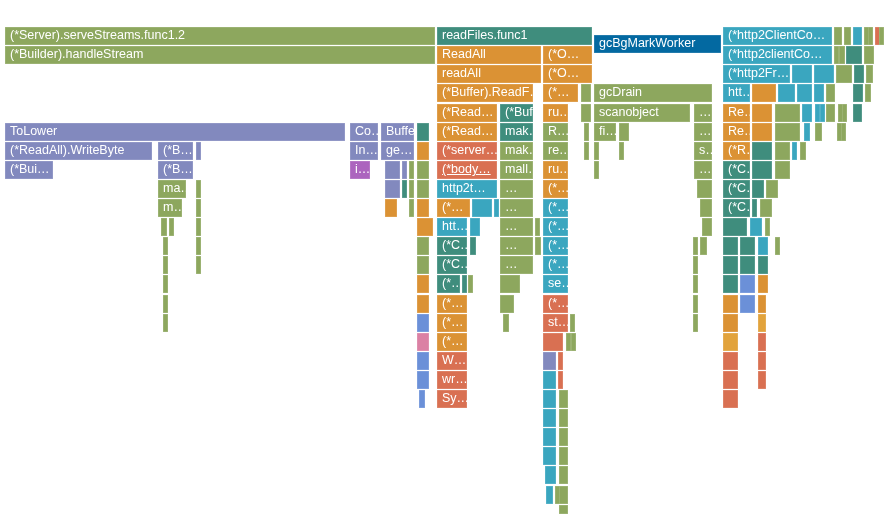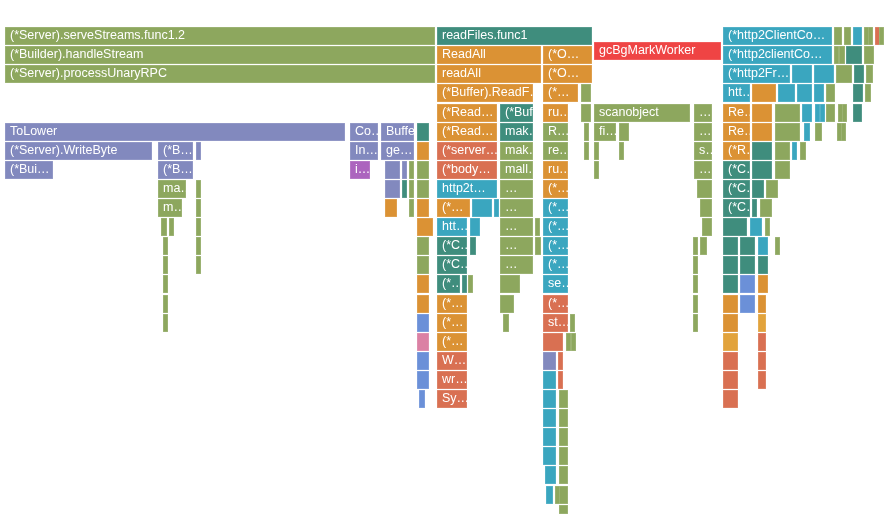--- a/index.html
+++ b/index.html
@@ -9,49 +9,49 @@
        font:12.5px/17.5px "Liberation Sans",sans-serif;
        padding-left:5px;overflow:hidden;white-space:nowrap;
        box-shadow:inset 0 0 0 0.5px rgba(255,255,255,0.25);}
 </style>
 </head>
 <body>
 
 <div id="stage">
     <div class="blk" title="(*Server).serveStreams.func1.2" style="left: 5px; top: 27px; width: 430px; height: 18px; background: rgb(141, 167, 94);">(*Server).serveStreams.func1.2</div>
     <div class="blk" title="readFiles.func1" style="left: 437px; top: 27px; width: 155px; height: 18px; background: rgb(63, 141, 125);">readFiles.func1</div>
-    <div class="blk" title="gcBgMarkWorker" style="left: 594px; top: 42px; width: 127px; height: 18px; background: #ef4444;">gcBgMarkWorker</div>
+    <div class="blk" title="gcBgMarkWorker" style="left: 594px; top: 35px; width: 127px; height: 18px; background: #0369a1;">gcBgMarkWorker</div>
     <div class="blk" title="(*http2ClientCo…" style="left: 723px; top: 27px; width: 109px; height: 18px; background: rgb(58, 166, 191);">(*http2ClientCo…</div>
     <div class="blk" style="left: 834px; top: 27px; width: 8px; height: 18px; background: rgb(141, 167, 94);"></div>
     <div class="blk" style="left: 844px; top: 27px; width: 7px; height: 18px; background: rgb(141, 167, 94);"></div>
     <div class="blk" style="left: 853px; top: 27px; width: 9px; height: 18px; background: rgb(58, 166, 191);"></div>
     <div class="blk" style="left: 864px; top: 27px; width: 3px; height: 18px; background: rgb(141, 167, 94);"></div>
     <div class="blk" style="left: 868px; top: 27px; width: 3px; height: 18px; background: rgb(141, 167, 94);"></div>
     <div class="blk" style="left: 875px; top: 27px; width: 3px; height: 18px; background: rgb(217, 112, 82);"></div>
     <div class="blk" style="left: 879px; top: 27px; width: 4px; height: 18px; background: rgb(141, 167, 94);"></div>
     <div class="blk" title="(*Server).handleStream" style="left: 5px; top: 46px; width: 430px; height: 18px; background: rgb(141, 167, 94);">(*Builder).handleStream</div>
     <div class="blk" title="ReadAll" style="left: 437px; top: 46px; width: 104px; height: 18px; background: rgb(219, 146, 52);">ReadAll</div>
     <div class="blk" title="(*O…" style="left: 543px; top: 46px; width: 49px; height: 18px; background: rgb(219, 146, 52);">(*O…</div>
     <div class="blk" title="(*http2clientCo…" style="left: 723px; top: 46px; width: 109px; height: 18px; background: rgb(58, 166, 191);">(*http2clientCo…</div>
     <div class="blk" style="left: 834px; top: 46px; width: 3px; height: 18px; background: rgb(141, 167, 94);"></div>
     <div class="blk" style="left: 839px; top: 46px; width: 6px; height: 18px; background: rgb(141, 167, 94);"></div>
     <div class="blk" style="left: 846px; top: 46px; width: 16px; height: 18px; background: rgb(63, 141, 125);"></div>
     <div class="blk" style="left: 864px; top: 46px; width: 10px; height: 18px; background: rgb(141, 167, 94);"></div>
-    <div class="blk" title="(*Server).processUnaryRPC" style="left: 5px; top: 65px; width: 430px; height: 18px; background: rgb(141, 167, 94);">(*Server).processUnaryRPC</div>
     <div class="blk" title="readAll" style="left: 437px; top: 65px; width: 104px; height: 18px; background: rgb(219, 146, 52);">readAll</div>
     <div class="blk" title="(*O…" style="left: 543px; top: 65px; width: 49px; height: 18px; background: rgb(219, 146, 52);">(*O…</div>
     <div class="blk" title="(*http2Fr…" style="left: 723px; top: 65px; width: 67px; height: 18px; background: rgb(58, 166, 191);">(*http2Fr…</div>
     <div class="blk" style="left: 792px; top: 65px; width: 20px; height: 18px; background: rgb(58, 166, 191);"></div>
     <div class="blk" style="left: 814px; top: 65px; width: 20px; height: 18px; background: rgb(58, 166, 191);"></div>
     <div class="blk" style="left: 836px; top: 65px; width: 16px; height: 18px; background: rgb(141, 167, 94);"></div>
     <div class="blk" style="left: 854px; top: 65px; width: 10px; height: 18px; background: rgb(63, 141, 125);"></div>
     <div class="blk" style="left: 866px; top: 65px; width: 7px; height: 18px; background: rgb(141, 167, 94);"></div>
     <div class="blk" title="(*Buffer).ReadF…" style="left: 437px; top: 84px; width: 96px; height: 18px; background: rgb(219, 146, 52);">(*Buffer).ReadF…</div>
     <div class="blk" title="(*…" style="left: 543px; top: 84px; width: 35px; height: 18px; background: rgb(219, 146, 52);">(*…</div>
     <div class="blk" style="left: 581px; top: 84px; width: 10px; height: 18px; background: rgb(141, 167, 94);"></div>
+    <div class="blk" title="gcDrain" style="left: 594px; top: 84px; width: 118px; height: 18px; background: rgb(141, 167, 94);">gcDrain</div>
     <div class="blk" title="htt…" style="left: 723px; top: 84px; width: 27px; height: 18px; background: rgb(58, 166, 191);">htt…</div>
     <div class="blk" style="left: 752px; top: 84px; width: 24px; height: 18px; background: rgb(219, 146, 52);"></div>
     <div class="blk" style="left: 778px; top: 84px; width: 17px; height: 18px; background: rgb(58, 166, 191);"></div>
     <div class="blk" style="left: 797px; top: 84px; width: 15px; height: 18px; background: rgb(58, 166, 191);"></div>
     <div class="blk" style="left: 814px; top: 84px; width: 10px; height: 18px; background: rgb(58, 166, 191);"></div>
     <div class="blk" style="left: 826px; top: 84px; width: 9px; height: 18px; background: rgb(141, 167, 94);"></div>
     <div class="blk" style="left: 853px; top: 84px; width: 10px; height: 18px; background: rgb(63, 141, 125);"></div>
     <div class="blk" style="left: 865px; top: 84px; width: 6px; height: 18px; background: rgb(141, 167, 94);"></div>
     <div class="blk" title="(*Read…" style="left: 437px; top: 104px; width: 60px; height: 18px; background: rgb(219, 146, 52);">(*Read…</div>
     <div class="blk" title="(*Buf…" style="left: 500px; top: 104px; width: 33px; height: 18px; background: rgb(63, 141, 125);">(*Buf…</div>
@@ -80,21 +80,21 @@
     <div class="blk" title="fi…" style="left: 594px; top: 123px; width: 22px; height: 18px; background: rgb(141, 167, 94);">fi…</div>
     <div class="blk" style="left: 619px; top: 123px; width: 10px; height: 18px; background: rgb(141, 167, 94);"></div>
     <div class="blk" title="…" style="left: 694px; top: 123px; width: 18px; height: 18px; background: rgb(141, 167, 94);">…</div>
     <div class="blk" title="Re…" style="left: 723px; top: 123px; width: 27px; height: 18px; background: rgb(219, 146, 52);">Re…</div>
     <div class="blk" style="left: 752px; top: 123px; width: 20px; height: 18px; background: rgb(219, 146, 52);"></div>
     <div class="blk" style="left: 775px; top: 123px; width: 25px; height: 18px; background: rgb(141, 167, 94);"></div>
     <div class="blk" style="left: 804px; top: 123px; width: 6px; height: 18px; background: rgb(58, 166, 191);"></div>
     <div class="blk" style="left: 815px; top: 123px; width: 7px; height: 18px; background: rgb(141, 167, 94);"></div>
     <div class="blk" style="left: 837px; top: 123px; width: 2px; height: 18px; background: rgb(141, 167, 94);"></div>
     <div class="blk" style="left: 841px; top: 123px; width: 2px; height: 18px; background: rgb(141, 167, 94);"></div>
-    <div class="blk" title="(*Builder).WriteByte" style="left: 5px; top: 142px; width: 147px; height: 18px; background: rgb(130, 137, 190);">(*Server).WriteByte</div>
+    <div class="blk" title="(*Builder).WriteByte" style="left: 5px; top: 142px; width: 147px; height: 18px; background: rgb(130, 137, 190);">(*ReadAll).WriteByte</div>
     <div class="blk" title="(*B…" style="left: 158px; top: 142px; width: 35px; height: 18px; background: rgb(130, 137, 190);">(*B…</div>
     <div class="blk" style="left: 196px; top: 142px; width: 5px; height: 18px; background: rgb(130, 137, 190);"></div>
     <div class="blk" title="In…" style="left: 350px; top: 142px; width: 28px; height: 18px; background: rgb(130, 137, 190);">In…</div>
     <div class="blk" title="ge…" style="left: 381px; top: 142px; width: 33px; height: 18px; background: rgb(130, 137, 190);">ge…</div>
     <div class="blk" style="left: 417px; top: 142px; width: 12px; height: 18px; background: rgb(219, 146, 52);"></div>
     <div class="blk" title="(*track…" style="left: 437px; top: 142px; width: 60px; height: 18px; background: rgb(217, 112, 82);">(*server…</div>
     <div class="blk" title="mak…" style="left: 500px; top: 142px; width: 33px; height: 18px; background: rgb(141, 167, 94);">mak…</div>
     <div class="blk" title="re…" style="left: 543px; top: 142px; width: 25px; height: 18px; background: rgb(141, 167, 94);">re…</div>
     <div class="blk" style="left: 584px; top: 142px; width: 3px; height: 18px; background: rgb(141, 167, 94);"></div>
     <div class="blk" style="left: 594px; top: 142px; width: 5px; height: 18px; background: rgb(141, 167, 94);"></div>
@@ -105,21 +105,21 @@
     <div class="blk" style="left: 775px; top: 142px; width: 15px; height: 18px; background: rgb(141, 167, 94);"></div>
     <div class="blk" style="left: 792px; top: 142px; width: 3px; height: 18px; background: rgb(58, 166, 191);"></div>
     <div class="blk" style="left: 800px; top: 142px; width: 6px; height: 18px; background: rgb(141, 167, 94);"></div>
     <div class="blk" title="(*Bui…" style="left: 5px; top: 161px; width: 48px; height: 18px; background: rgb(130, 137, 190);">(*Bui…</div>
     <div class="blk" title="(*B…" style="left: 158px; top: 161px; width: 35px; height: 18px; background: rgb(130, 137, 190);">(*B…</div>
     <div class="blk" title="i…" style="left: 350px; top: 161px; width: 20px; height: 18px; background: rgb(172, 100, 190);">i…</div>
     <div class="blk" style="left: 385px; top: 161px; width: 15px; height: 18px; background: rgb(130, 137, 190);"></div>
     <div class="blk" style="left: 402px; top: 161px; width: 5px; height: 18px; background: rgb(130, 137, 190);"></div>
     <div class="blk" style="left: 409px; top: 161px; width: 3px; height: 18px; background: rgb(141, 167, 94);"></div>
     <div class="blk" style="left: 417px; top: 161px; width: 12px; height: 18px; background: rgb(141, 167, 94);"></div>
-    <div class="blk" title="(*body…" style="left: 437px; top: 161px; width: 60px; height: 18px; background: rgb(217, 112, 82);">(*body…</div>
+    <div class="blk" title="(*body…" style="left: 437px; top: 161px; width: 60px; height: 18px; background: rgb(217, 112, 82); text-decoration: underline;">(*body…</div>
     <div class="blk" title="mall…" style="left: 500px; top: 161px; width: 33px; height: 18px; background: rgb(141, 167, 94);">mall…</div>
     <div class="blk" title="ru…" style="left: 543px; top: 161px; width: 25px; height: 18px; background: rgb(219, 146, 52);">ru…</div>
     <div class="blk" style="left: 594px; top: 161px; width: 3px; height: 18px; background: rgb(141, 167, 94);"></div>
     <div class="blk" title="…" style="left: 694px; top: 161px; width: 18px; height: 18px; background: rgb(141, 167, 94);">…</div>
     <div class="blk" title="(*C…" style="left: 723px; top: 161px; width: 27px; height: 18px; background: rgb(63, 141, 125);">(*C…</div>
     <div class="blk" style="left: 752px; top: 161px; width: 20px; height: 18px; background: rgb(63, 141, 125);"></div>
     <div class="blk" style="left: 775px; top: 161px; width: 15px; height: 18px; background: rgb(141, 167, 94);"></div>
     <div class="blk" title="ma…" style="left: 158px; top: 180px; width: 28px; height: 18px; background: rgb(141, 167, 94);">ma…</div>
     <div class="blk" style="left: 196px; top: 180px; width: 3px; height: 18px; background: rgb(141, 167, 94);"></div>
     <div class="blk" style="left: 385px; top: 180px; width: 15px; height: 18px; background: rgb(130, 137, 190);"></div>

